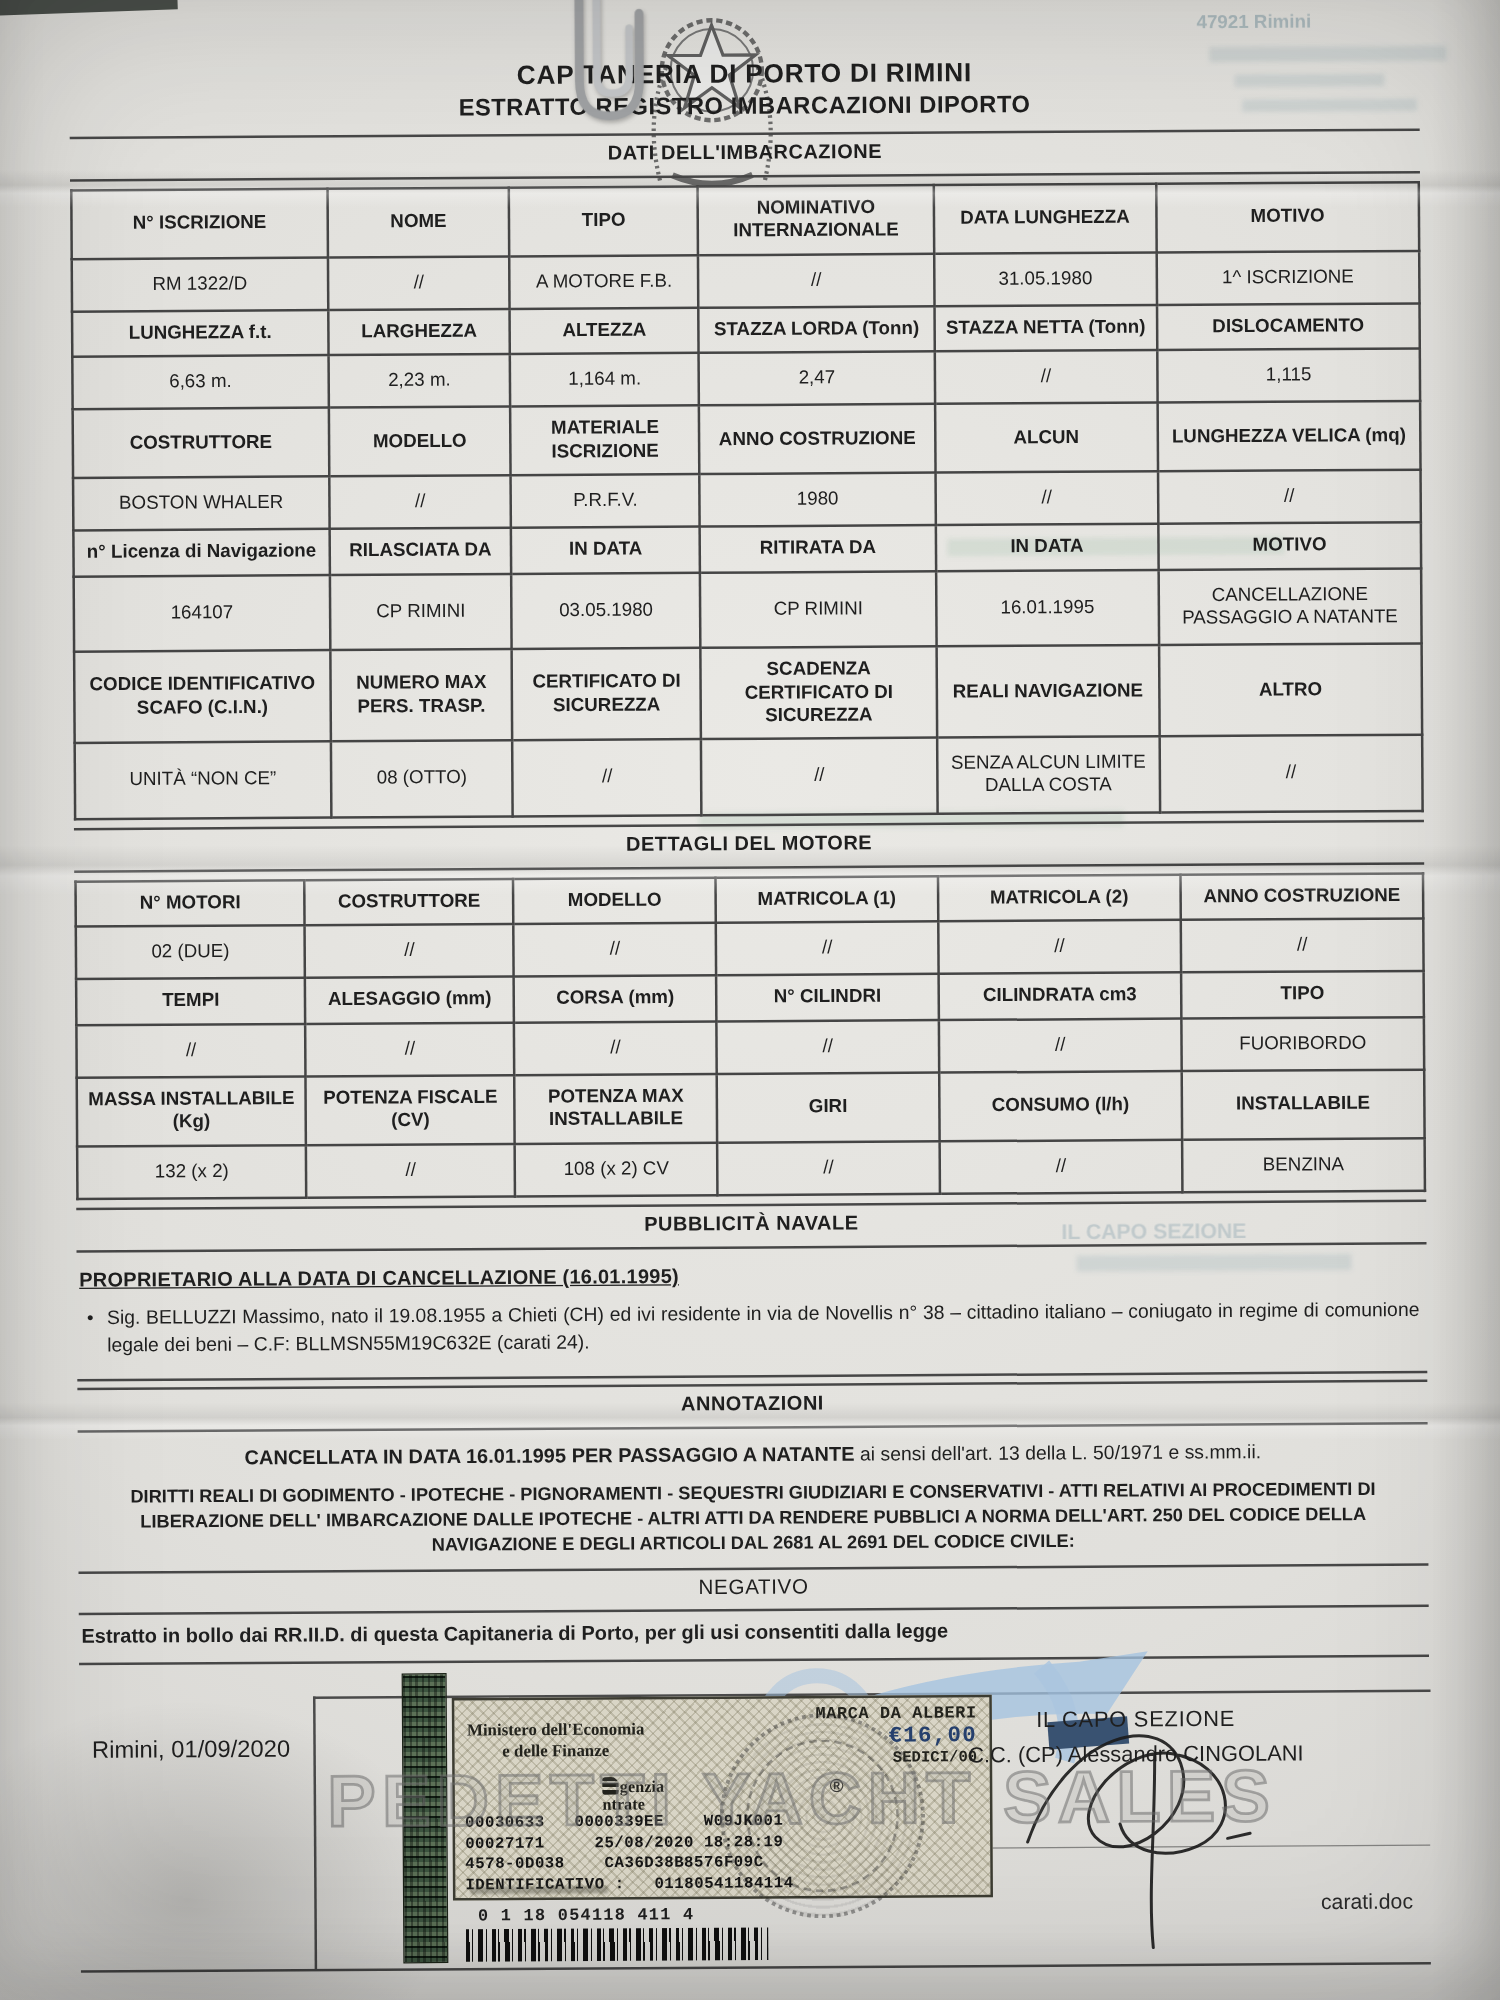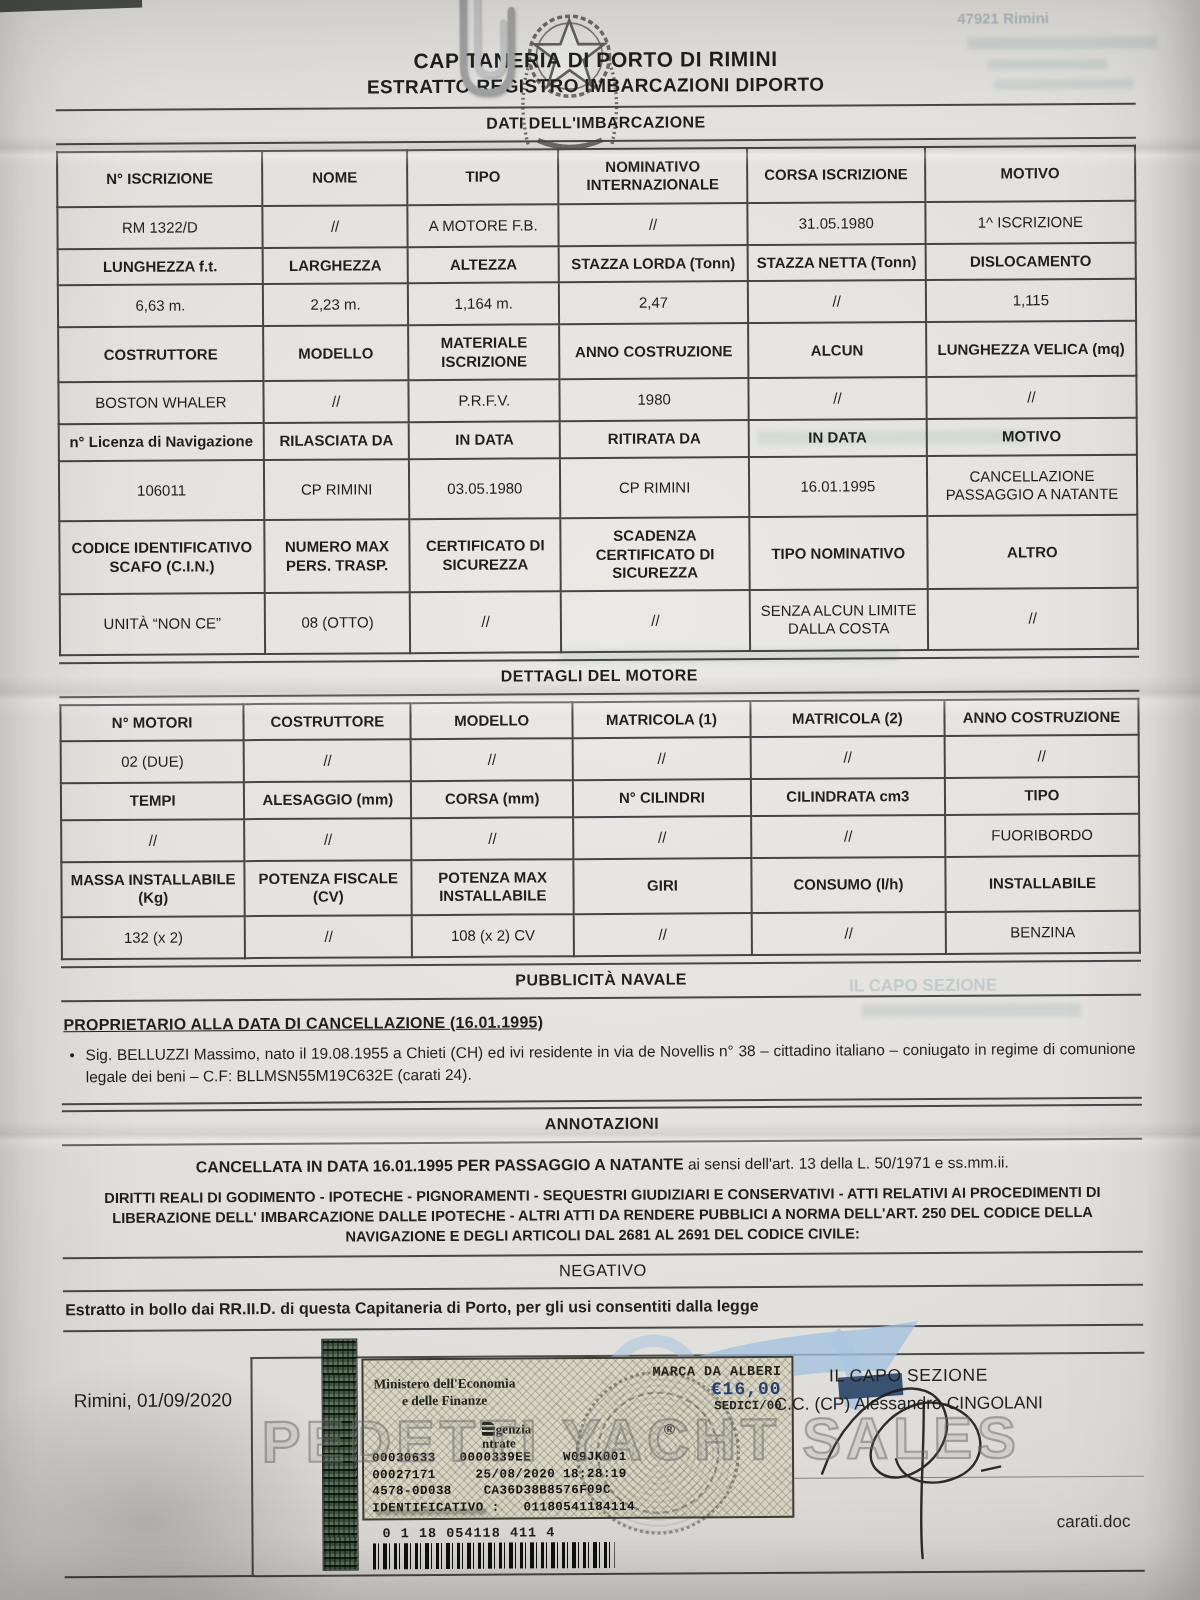--- a/index.html
+++ b/index.html
@@ -160,21 +160,21 @@
             <col>
             <col>
             <col>
           </colgroup>
       <tbody>
             <tr class="hrow">
               <th>N° ISCRIZIONE</th>
               <th>NOME</th>
               <th>TIPO</th>
               <th>NOMINATIVO INTERNAZIONALE</th>
-              <th>CORSA ISCRIZIONE</th>
+              <th>DATA LUNGHEZZA</th>
               <th>MOTIVO</th>
             </tr>
             <tr class="vrow">
               <td>RM 1322/D</td>
               <td>//</td>
               <td>A MOTORE F.B.</td>
               <td>//</td>
               <td>31.05.1980</td>
               <td>1^ ISCRIZIONE</td>
             </tr>
@@ -212,33 +212,33 @@
             </tr>
             <tr class="hrow">
               <th>n° Licenza di Navigazione</th>
               <th>RILASCIATA DA</th>
               <th>IN DATA</th>
               <th>RITIRATA DA</th>
               <th>IN DATA</th>
               <th>MOTIVO</th>
             </tr>
             <tr class="vrow">
-              <td>106011</td>
+              <td>164107</td>
               <td>CP RIMINI</td>
               <td>03.05.1980</td>
               <td>CP RIMINI</td>
               <td>16.01.1995</td>
               <td>CANCELLAZIONE PASSAGGIO A NATANTE</td>
             </tr>
             <tr class="hrow">
               <th>CODICE IDENTIFICATIVO SCAFO (C.I.N.)</th>
               <th>NUMERO MAX PERS. TRASP.</th>
               <th>CERTIFICATO DI SICUREZZA</th>
               <th>SCADENZA CERTIFICATO DI SICUREZZA</th>
-              <th>TIPO NOMINATIVO</th>
+              <th>REALI NAVIGAZIONE</th>
               <th>ALTRO</th>
             </tr>
             <tr class="vrow">
               <td>UNITÀ “NON CE”</td>
               <td>08 (OTTO)</td>
               <td>//</td>
               <td>//</td>
               <td>SENZA ALCUN LIMITE DALLA COSTA</td>
               <td>//</td>
             </tr>

